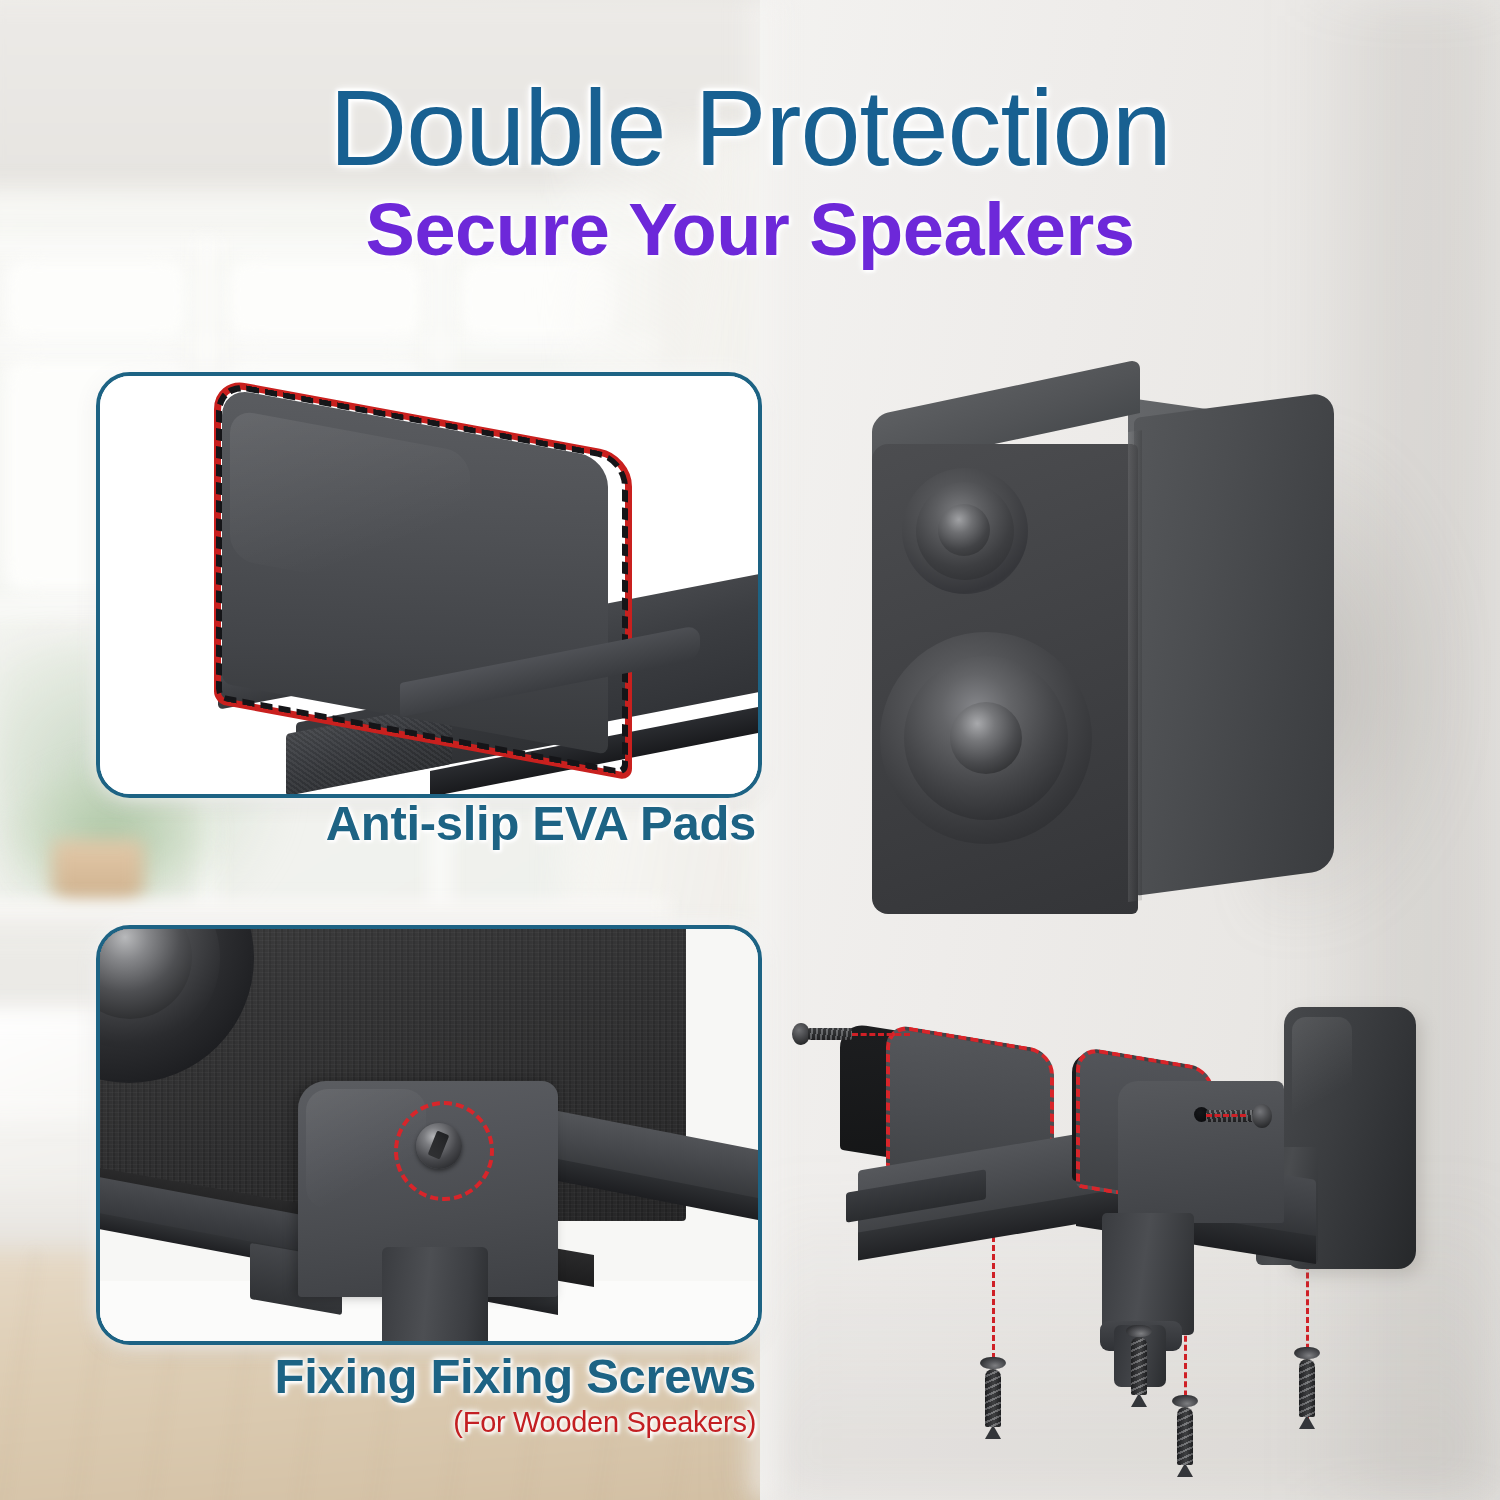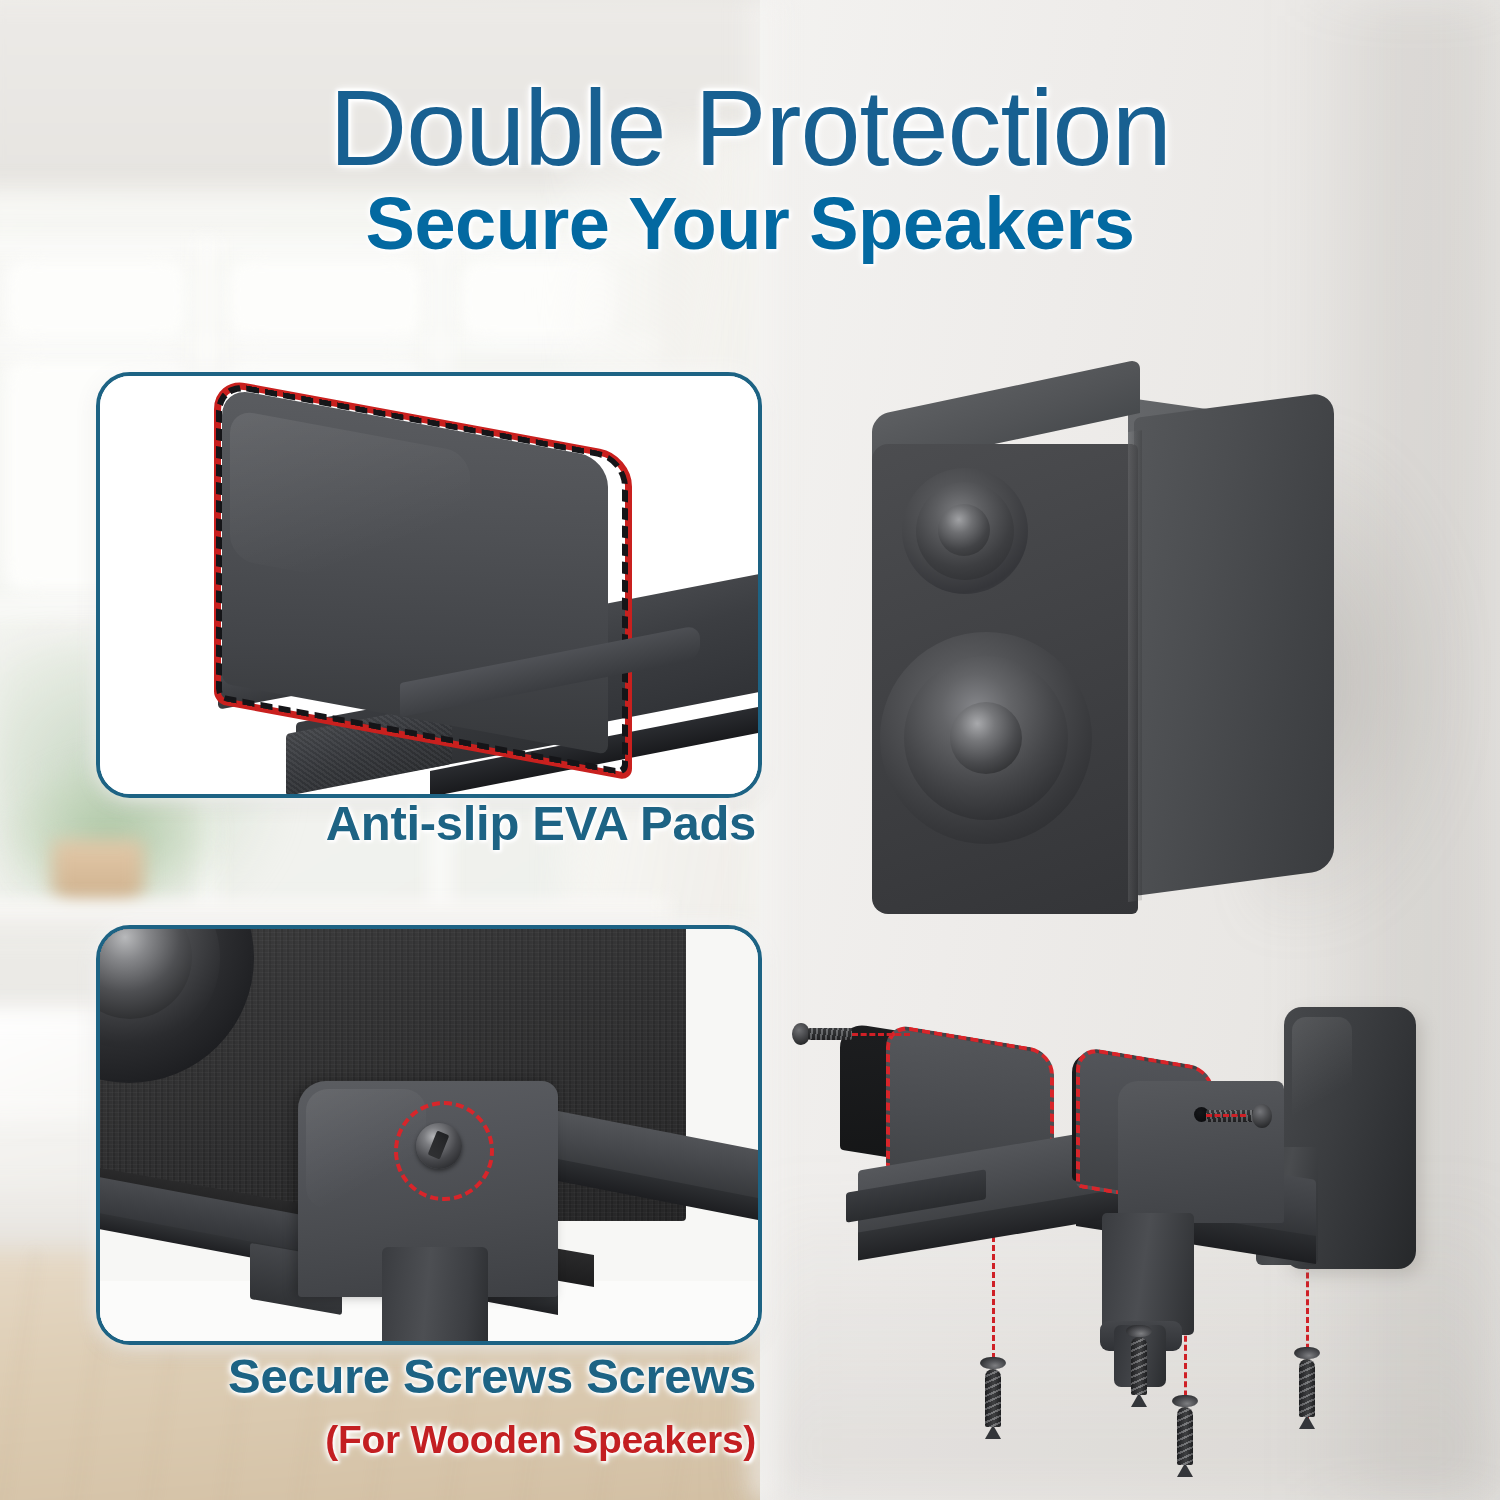--- a/index.html
+++ b/index.html
@@ -70,34 +70,34 @@
       background:linear-gradient(90deg,rgba(228,226,222,0) 0%,rgba(246,245,243,.85) 45%,rgba(238,236,233,.2) 100%);
       filter:blur(12px);}
 
   
   .head-wrap{position:absolute;left:0;top:72px;width:1500px;text-align:center;}
   .h-title{font-size:108px;font-weight:normal;letter-spacing:-1px;line-height:1.03;
       color:#186091;
       text-shadow:0 0 4px #fff,0 0 4px #fff,0 0 8px #fff,0 0 12px #fff,
                   2px 2px 3px rgba(255,255,255,.95),-2px -2px 3px rgba(255,255,255,.95);}
   .h-sub{font-size:74px;font-weight:bold;letter-spacing:-.5px;line-height:1.05;
-      color:#0369a1;margin-top:2px;
+      color:#6d28d9;margin-top:8px;
       text-shadow:0 0 4px #fff,0 0 6px #fff,0 0 10px #fff,2px 2px 3px rgba(255,255,255,.9);}
 
   
   .panel{position:absolute;background:#ffffff;border:4px solid #1d6384;
       border-radius:34px;overflow:hidden;
       box-shadow:0 0 22px rgba(255,255,255,.95),0 6px 20px rgba(120,116,110,.18);}
   #panel-eva{left:96px;top:372px;width:658px;height:418px;}
   #panel-screw{left:96px;top:925px;width:658px;height:412px;}
 
   .cap{position:absolute;width:660px;left:96px;text-align:right;}
   .cap-main{font-size:49px;font-weight:bold;color:#1d6384;letter-spacing:-.3px;
       text-shadow:0 0 4px #fff,0 0 6px #fff,0 0 10px #fff,2px 2px 3px rgba(255,255,255,.92);}
-  .cap-sub{font-size:39px;font-weight:bold;color:#c31f22;letter-spacing:-.3px;margin-top:14px;
+  .cap-sub{font-size:29px;font-weight:normal;color:#c31f22;letter-spacing:-.3px;margin-top:2px;
       text-shadow:0 0 4px #fff,0 0 6px #fff,0 0 10px #fff,2px 2px 3px rgba(255,255,255,.92);}
   #cap-eva{top:795px;}
   #cap-screw{top:1348px;}
 
   
   .p1{position:absolute;inset:0;background:#fff;}
   .p1-arm{position:absolute;left:330px;top:262px;width:400px;height:118px;
       background:linear-gradient(175deg,#4a4c50 0%,#3c3e42 40%,#303236 100%);
       transform:skewY(-11deg);transform-origin:left top;border-radius:3px;}
   .p1-arm-hole{position:absolute;left:518px;top:271px;width:34px;height:24px;border-radius:50%;
@@ -379,21 +379,21 @@
       <div class="p2-screwring"></div>
       <div class="p2-screwhead"></div>
       <div class="p2-screwslot"></div>
       <div class="p2-post"></div>
       <div class="p2-knob-t"></div>
 
     </div>
   </div>
 
   <div class="cap" id="cap-screw">
-    <div class="cap-main">Secure Screws Screws</div>
+    <div class="cap-main">Fixing Fixing Screws</div>
     <div class="cap-sub">(For Wooden Speakers)</div>
   </div>
 
   <div class="spk-shadow"></div>
   <div class="spk">
     <div class="spk-top2"></div>
     <div class="spk-top"></div>
     <div class="spk-side"></div>
     <div class="spk-front"></div>
     <div class="spk-edge"></div>

